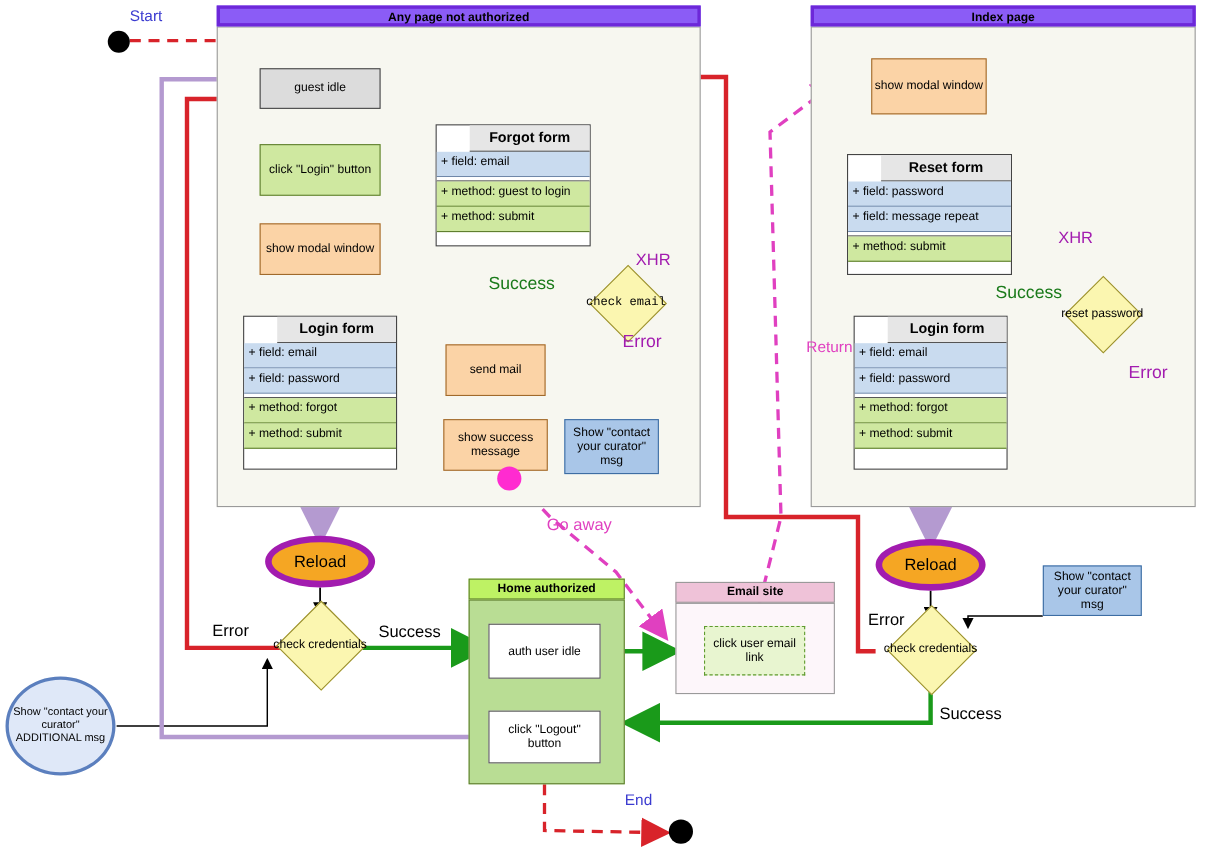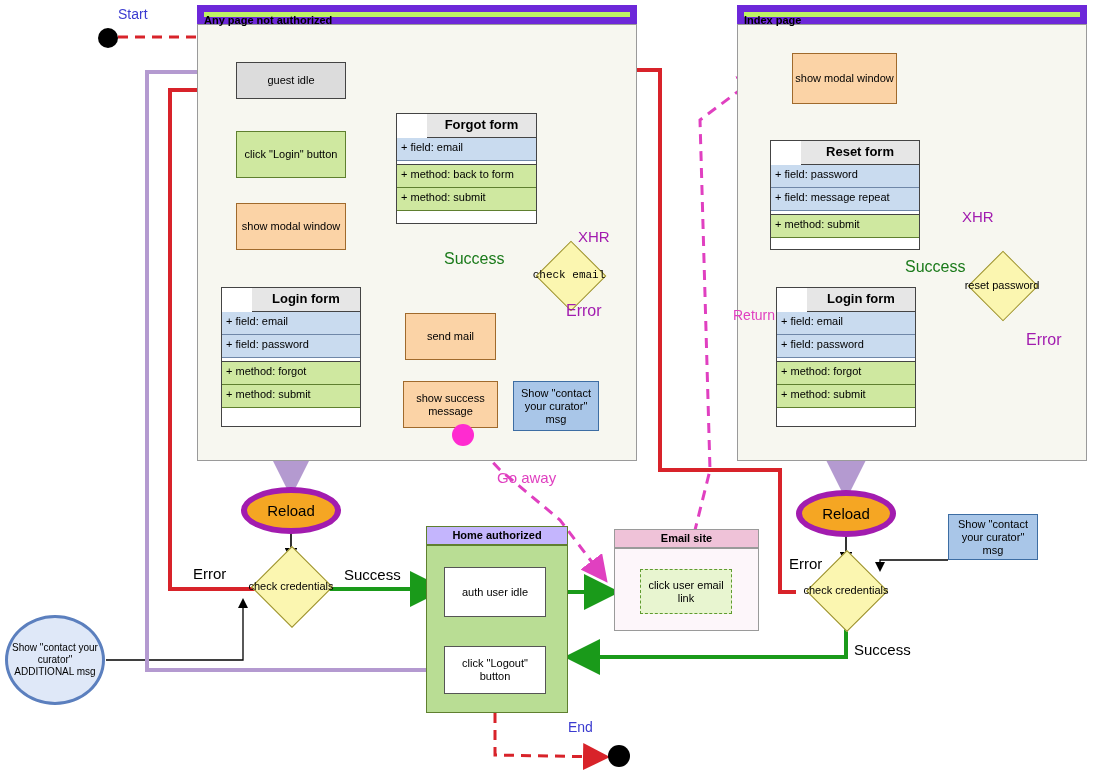--- a/index.html
+++ b/index.html
@@ -8,22 +8,22 @@
     background:#ffffff;
     font-family:"Liberation Sans", sans-serif;
     font-size:12px;color:#000;
   }
   .abs{position:absolute;box-sizing:border-box;}
   svg.layer{position:absolute;left:0;top:0;width:1104px;height:779px;pointer-events:none;}
 
   
   .panel{border:1px solid #9a9a9a;background:#f7f7f0;}
   .panel-title{
-    background:#bef264;border:7px solid #6d28d9;
-    font-weight:bold;font-size:11px;
+    background:#8b5cf6;border:3px solid #6d28d9;
+    font-weight:bold;font-size:11px;text-align:center;
     color:#000;line-height:17px;height:19px;
   }
   
   .node{
     border:1px solid #555;display:flex;align-items:center;justify-content:center;
     text-align:center;font-size:11px;line-height:13px;padding:2px;
   }
   .n-gray{background:#dcdcdc;border:1px solid #444;}
   .n-green{background:#cfe8a0;border:1px solid #5f7f2f;}
   .n-orange{background:#fbd3a6;border:1px solid #a06a2c;}
@@ -74,21 +74,21 @@
   
   .lbl{position:absolute;font-size:14px;}
   .lbl-blue{color:#3b3bd0;}
   .lbl-red{color:#a21caf;}
   .lbl-green{color:#1a7a1a;}
   .lbl-magenta{color:#e040c0;text-align:right;}
   .lbl-black{color:#000;}
 
   .email-title{background:#efc2d8;border:1px solid #9a9a9a;font-weight:bold;font-size:11px;text-align:center;line-height:17px;height:19px;}
   .email-panel{border:1px solid #9a9a9a;background:#fdf6fa;}
-  .home-title{background:#c4b5fd;border:1px solid #5f7f2f;font-weight:bold;font-size:11px;text-align:center;line-height:17px;height:19px;}
+  .home-title{background:#bef264;border:1px solid #5f7f2f;font-weight:bold;font-size:11px;text-align:center;line-height:17px;height:19px;}
   .home-panel{border:1px solid #5f7f2f;background:#b9dd94;}
 </style>
 </head>
 <body>
 
 <svg class="layer" viewBox="0 0 1104 779">
   <defs>
     <marker id="ar-red" markerWidth="9" markerHeight="9" refX="7" refY="4.5" orient="auto">
       <path d="M0,0 L9,4.5 L0,9 z" fill="#d8232a"></path>
     </marker>
@@ -189,21 +189,21 @@
   <div class="form-row">+ field: password</div>
   <div class="form-sep"></div>
   <div class="form-row green">+ method: forgot</div>
   <div class="form-row green">+ method: submit</div>
 </div>
 
 <div class="abs form" style="left:396px;top:113px;width:141px;height:111px;">
   <div class="form-title">Forgot form</div>
   <div class="form-row">+ field: email</div>
   <div class="form-sep"></div>
-  <div class="form-row green">+ method: back to form</div>
+  <div class="form-row green">+ method: guest to login</div>
   <div class="form-row green">+ method: submit</div>
 </div>
 
 <div class="diamond" style="left:526px;top:252px;width:86px;height:46px;font-family:Liberation Mono, monospace;">
   <div class="dshape" style="left:20px;top:-1px;width:48px;height:48px;"></div>
   <div class="dlabel">check email</div>
 </div>
 <div class="lbl lbl-red" style="left:578px;top:228px;font-size:15px;">XHR</div>
 <div class="lbl lbl-green" style="left:444px;top:250px;font-size:16px;">Success</div>
 <div class="lbl lbl-red" style="left:566px;top:302px;font-size:16px;">Error</div>

